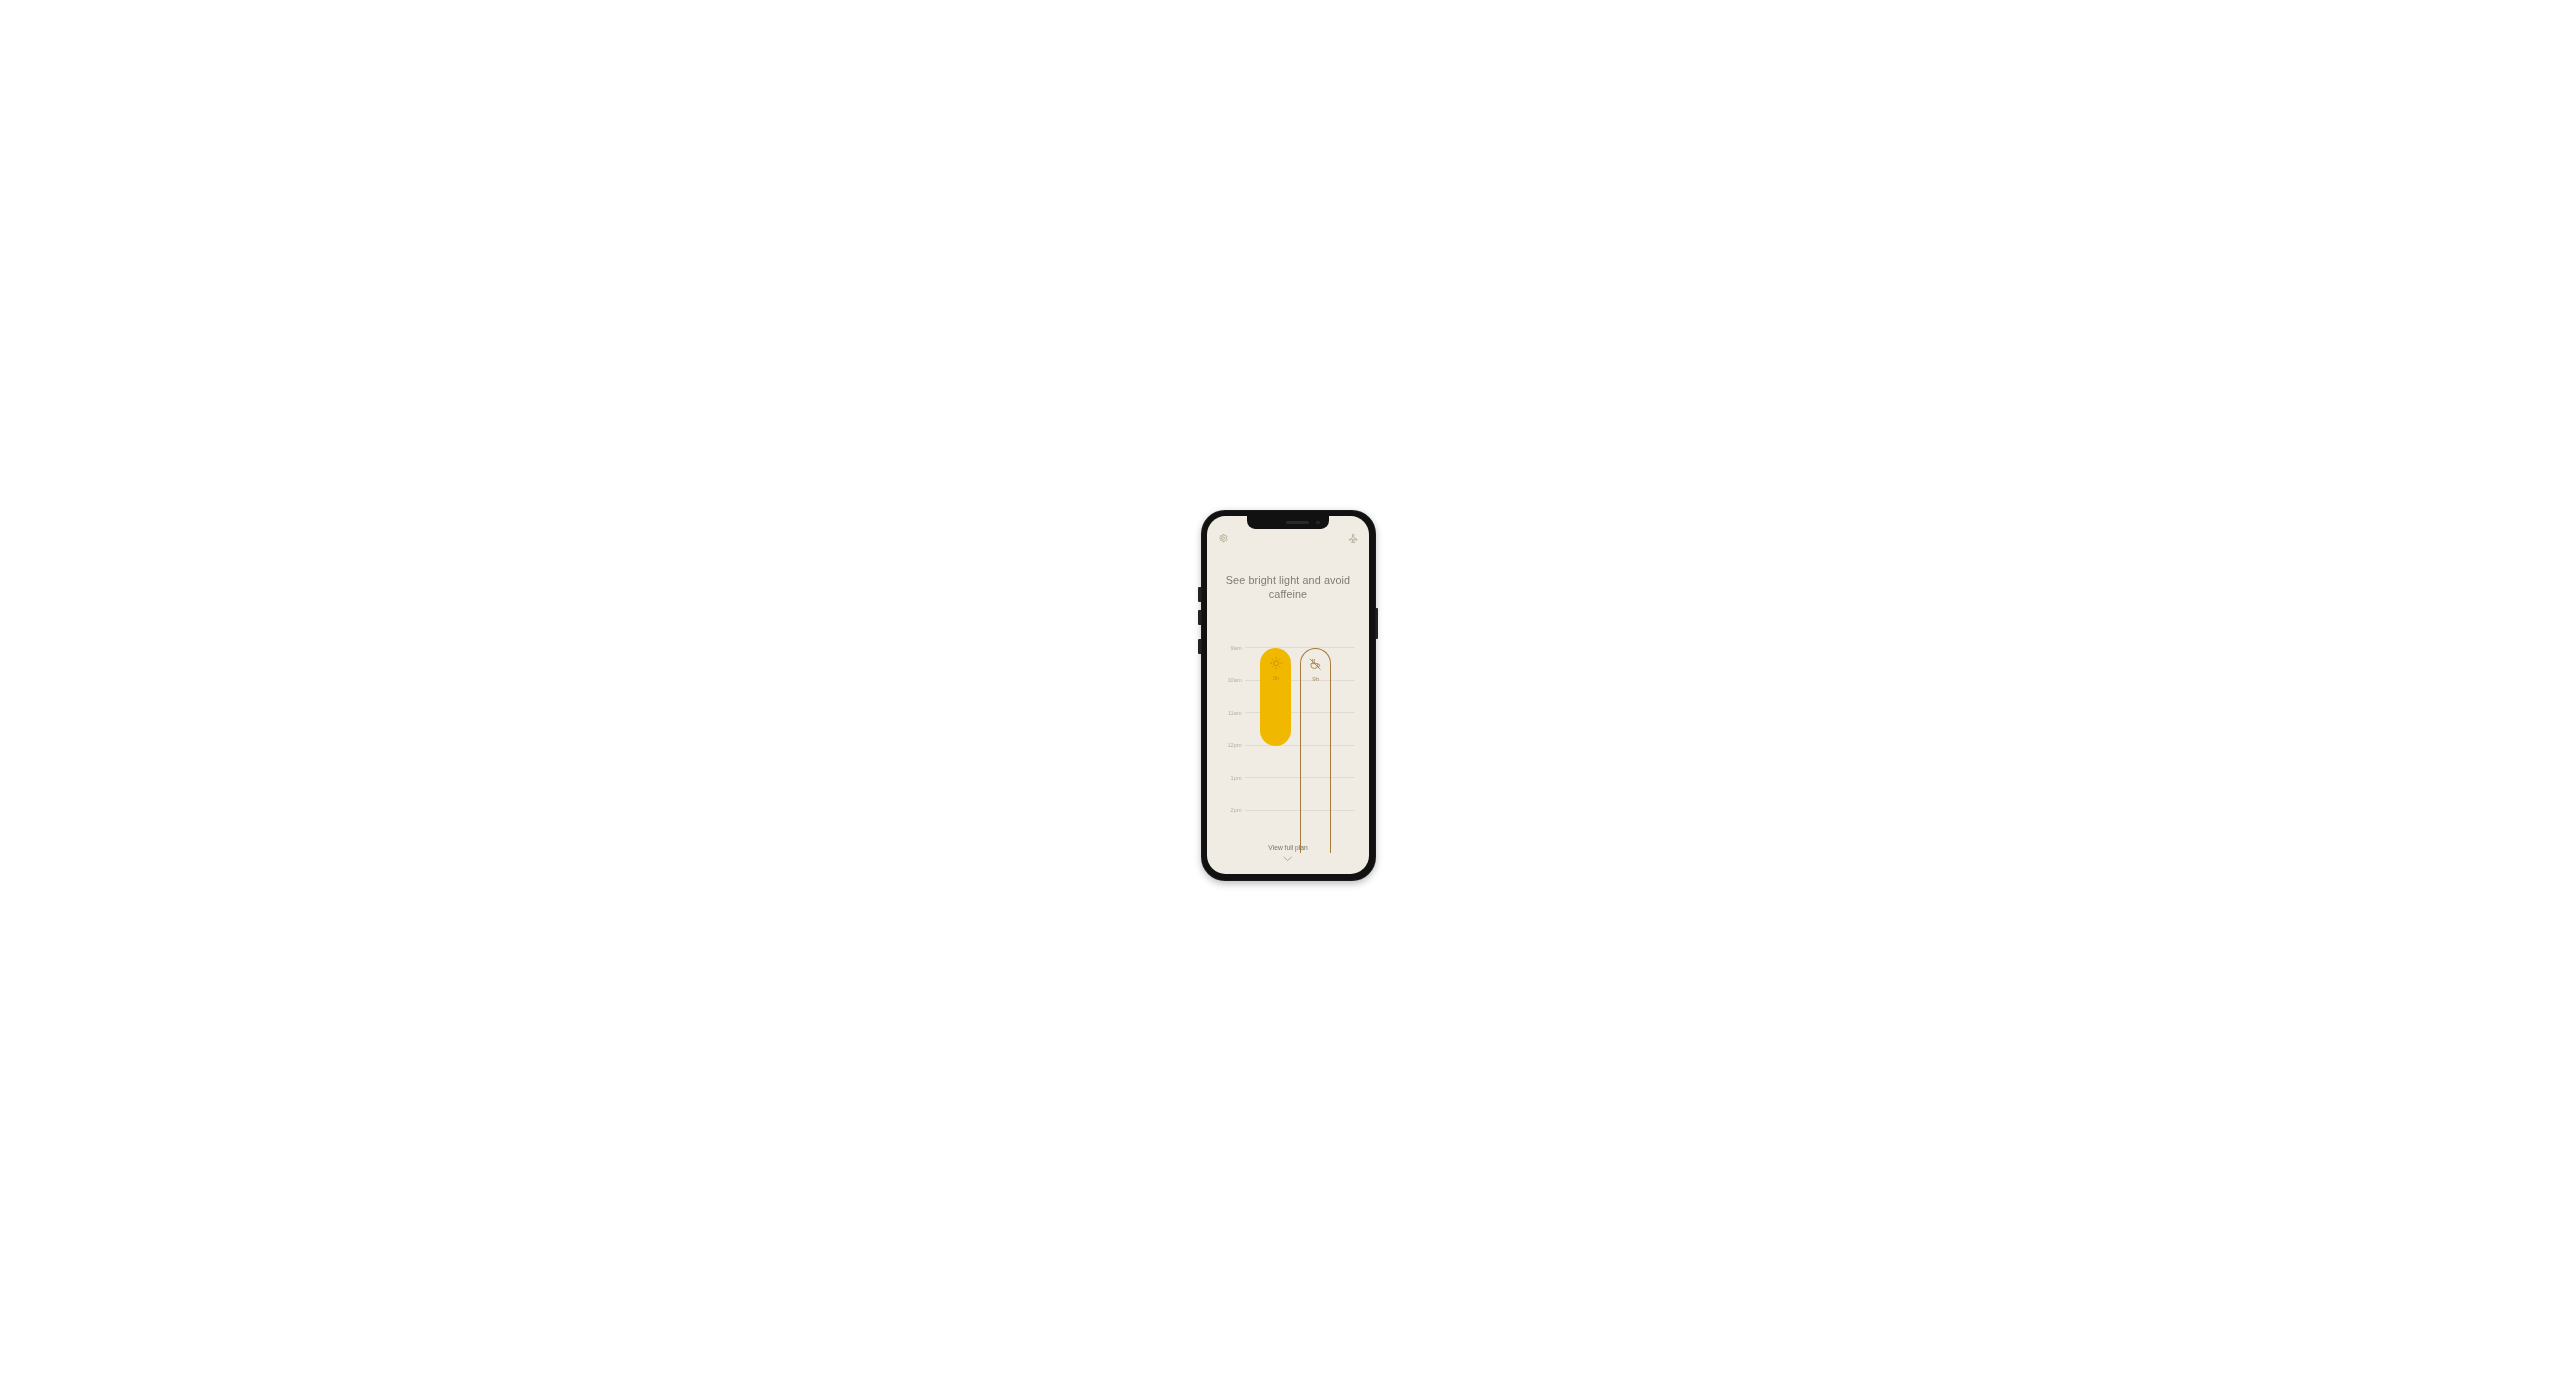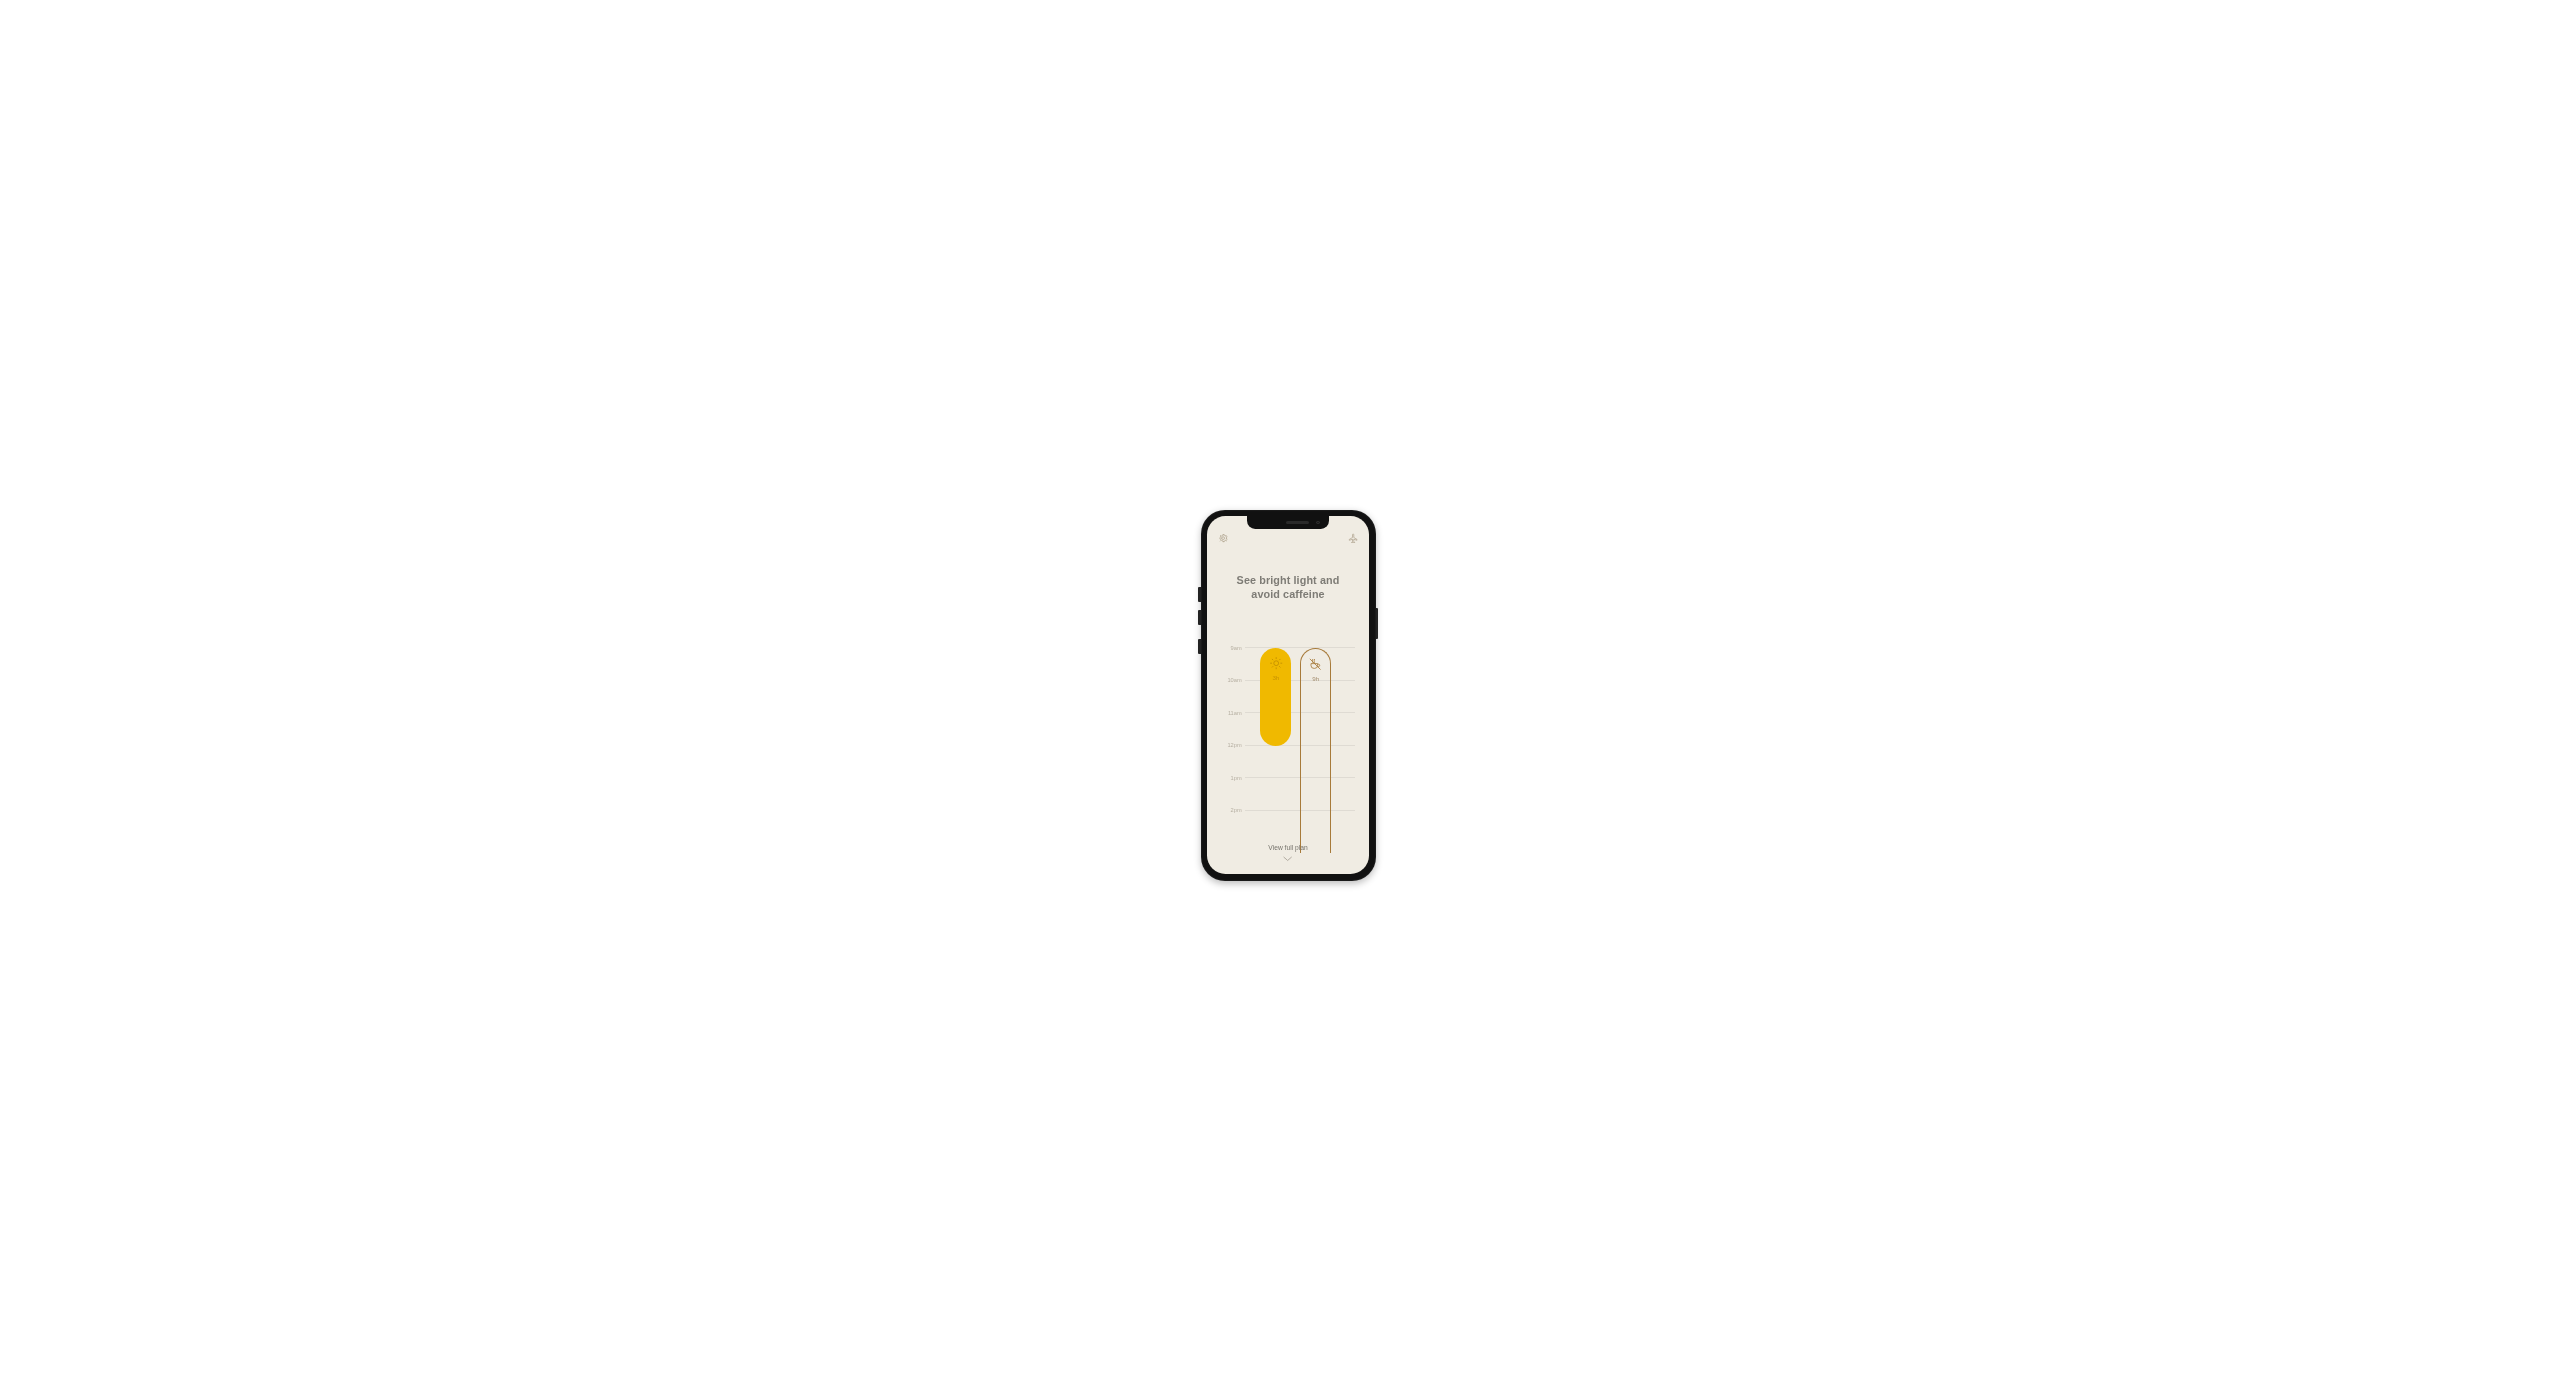--- a/index.html
+++ b/index.html
@@ -71,21 +71,21 @@
   }
 
   .headline {
     position: absolute;
     top: 57px; left: 0; right: 0;
     text-align: center;
     padding: 0 16.5px;
     color: #7e7c76;
     font-size: 10.8px;
     line-height: 1.35;
-    font-weight: 700;
+    font-weight: 400;
     letter-spacing: 0.1px;
   }
 
   .timeline {
     position: absolute;
     top: 129px;
     left: 18.5px;
     right: 14.4px;
     bottom: 67px;
   }

